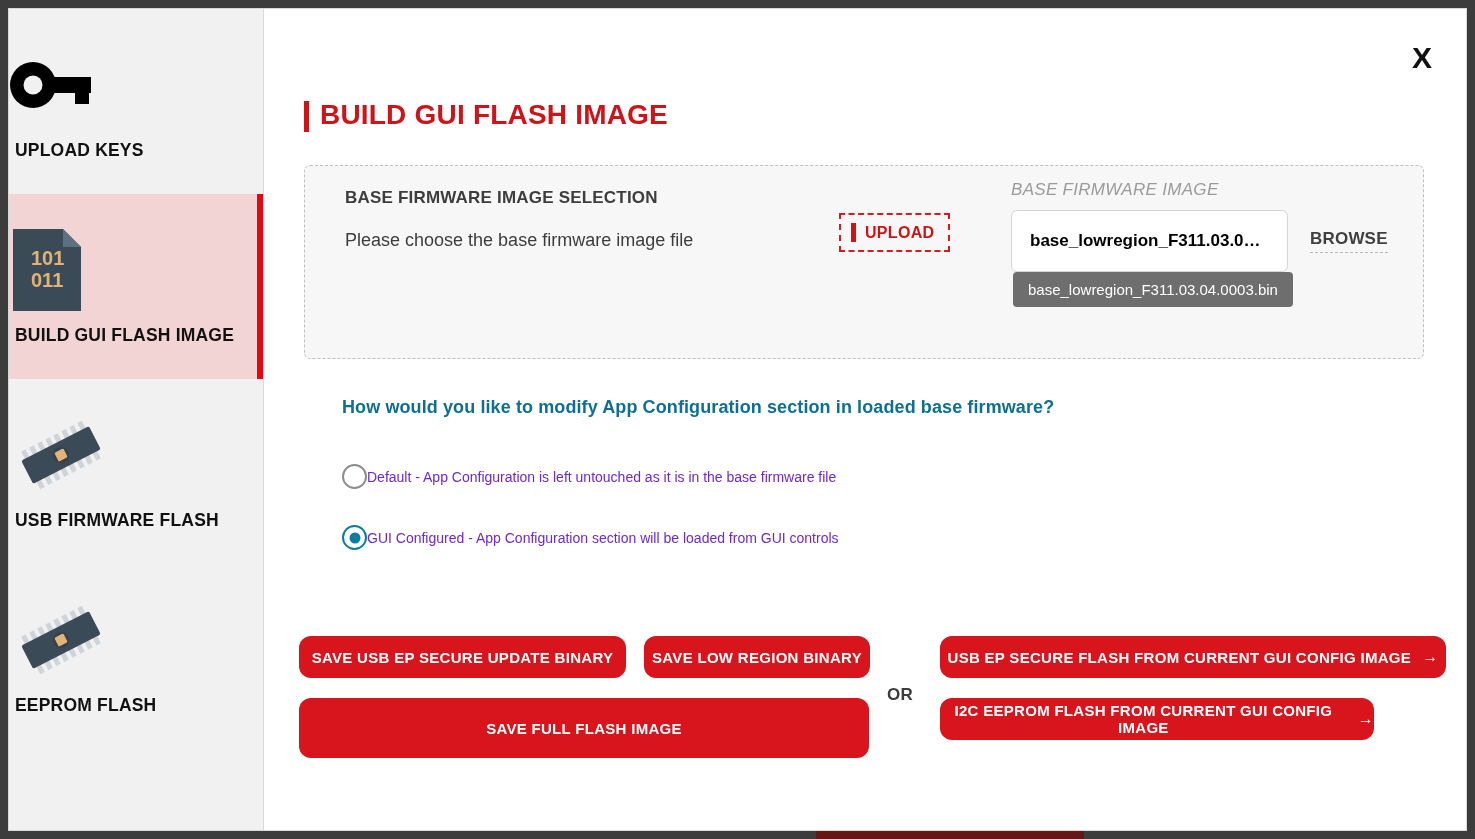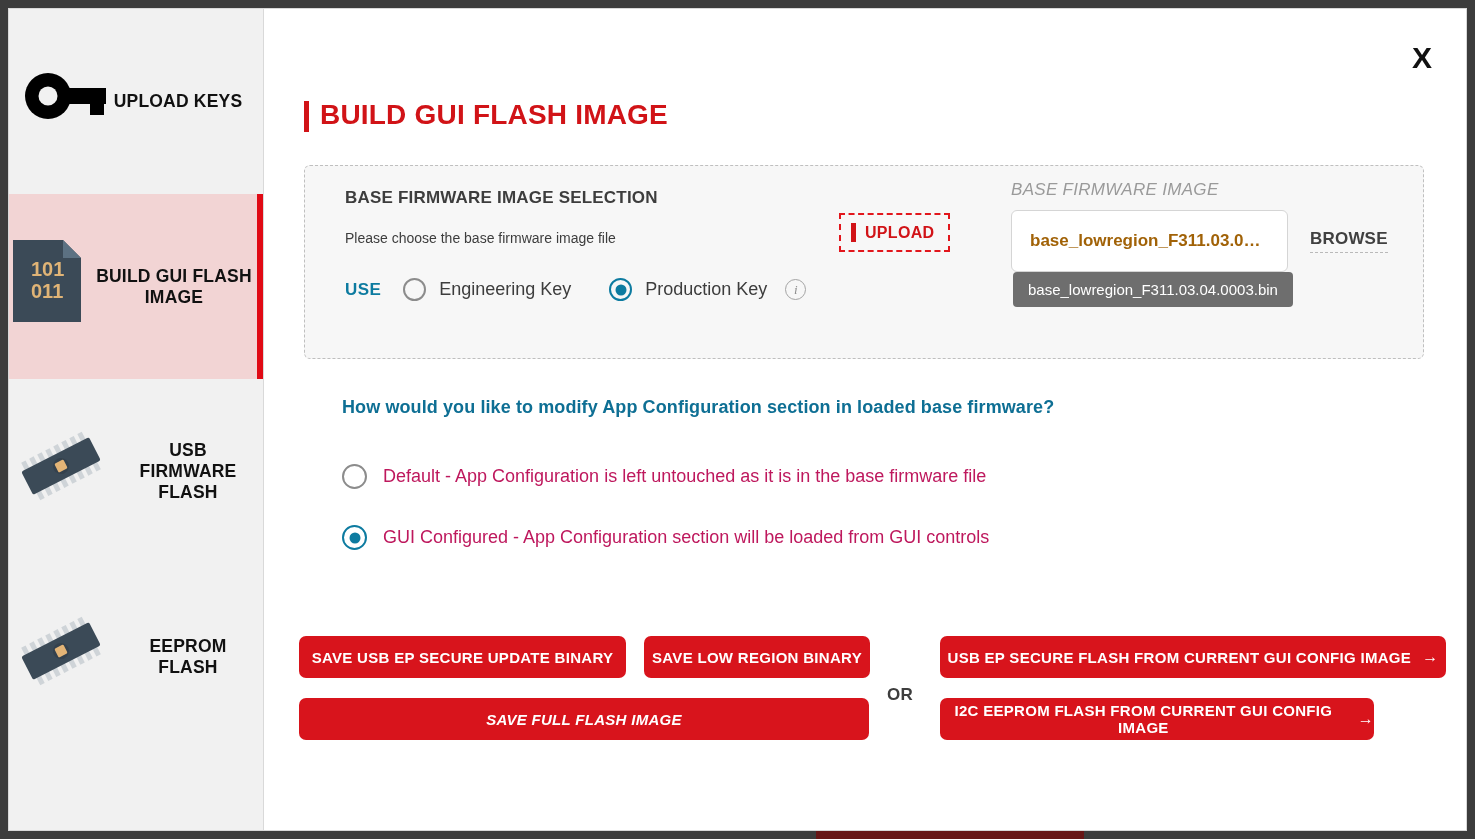--- a/index.html
+++ b/index.html
@@ -57,22 +57,22 @@
     width: 255px;
     flex: 0 0 255px;
     background: #f1f1f1;
     border-right: 1px solid #d9d9d9;
     position: relative;
   }
   .nav-item {
     position: relative;
     height: 185px;
     display: flex;
-    flex-direction: row;
-    align-items: center;
+    flex-direction: column;
+    align-items: flex-start;
     justify-content: center;
     cursor: pointer;
   }
   .nav-item.active { background: #f2d4d4; }
   .nav-item.active::after {
     content: "";
     position: absolute;
     right: 0; top: 0;
     width: 6px; height: 100%;
     background: #e00914;
@@ -142,21 +142,21 @@
     padding: 22px 30px 0 40px;
   }
   #fw-heading {
     font-size: 17px;
     font-weight: bold;
     color: #3d3d3d;
     letter-spacing: .2px;
   }
   #fw-subtext {
     margin-top: 22px;
-    font-size: 14px;
+    font-size: 18px;
     color: #3d3d3d;
   }
   #upload-btn {
     position: absolute;
     left: 534px; top: 47px;
     border: 2px dashed #e2161c;
     padding: 8px 14px 8px 10px;
     display: flex;
     align-items: flex-end;
     color: #d11317;
@@ -244,21 +244,21 @@
   #fw-file-input {
     width: 277px; height: 62px;
     background: #fff;
     border: 1.5px solid #d5d5d5;
     border-radius: 6px;
     display: flex;
     align-items: center;
     padding: 0 18px;
     font-size: 17px;
     font-weight: bold;
-    color: #a16207;
+    color: #000000;
     white-space: nowrap;
     overflow: hidden;
     cursor: text;
   }
   #browse-btn {
     margin-left: 22px;
     font-size: 17px;
     font-weight: bold;
     color: #404040;
     letter-spacing: .2px;
@@ -288,51 +288,51 @@
   }
   .opt-row {
     display: flex;
     align-items: center;
     margin-left: 38px;
   }
   #opt-default { margin-top: 46px; }
   #opt-gui { margin-top: 36px; }
   .opt-row .radio { width: 25px; height: 25px; }
   .opt-row .opt-text {
-    font-size: 18px;
-    color: #be185d;
-    margin-left: 16px;
+    font-size: 14px;
+    color: #6d28d9;
+    margin-left: 0;
   }
   .opt-row .radio { background: #fff; }
 
   
   #actions {
     position: absolute;
     left: 35px; top: 627px;
     width: 1148px;
     height: 120px;
   }
   .btn {
     background: #d8141c;
     color: #fff;
     border: none;
-    border-radius: 7px;
+    border-radius: 12px;
     font-family: "Liberation Sans", sans-serif;
     font-size: 15px;
     font-weight: bold;
     letter-spacing: .3px;
     cursor: pointer;
     display: flex;
     align-items: center;
     justify-content: center;
     position: absolute;
   }
   #btn-save-usb-ep  { left: 0;    top: 0;  width: 327px; height: 42px; }
   #btn-save-lowreg  { left: 345px; top: 0;  width: 226px; height: 42px; }
-  #btn-save-full    { left: 0;    top: 62px; width: 570px; height: 42px; font-style: italic; }
+  #btn-save-full    { left: 0;    top: 62px; width: 570px; height: 60px; }
   #or-label {
     position: absolute;
     left: 588px; top: 49px;
     font-size: 17px;
     font-weight: bold;
     color: #3d3d3d;
     letter-spacing: .3px;
   }
   #btn-usb-ep-flash { left: 641px; top: 0;  width: 506px; height: 42px; }
   #btn-i2c-flash    { left: 641px; top: 62px; width: 434px; height: 42px; }
@@ -454,28 +454,20 @@
       <div id="fw-panel">
 
         <div id="fw-heading">BASE FIRMWARE IMAGE SELECTION</div>
         <div id="fw-subtext">Please choose the base firmware image file</div>
 
         <div id="upload-btn">
           <span class="bar"></span>
           <span>UPLOAD</span>
         </div>
 
-        <div id="use-row">
-          <span id="use-label">USE</span>
-          <span class="radio"></span>
-          <span class="radio-text">Engineering Key</span>
-          <span class="radio on"></span>
-          <span class="radio-text">Production Key</span>
-          <span id="info-icon">i</span>
-        </div>
 
         <div id="fw-file-block">
           <div id="fw-file-caption">BASE FIRMWARE IMAGE</div>
           <div id="fw-file-row">
             <div id="fw-file-input">base_lowregion_F311.03.0…</div>
             <div id="browse-btn">BROWSE</div>
           </div>
           <div id="fw-tooltip">base_lowregion_F311.03.04.0003.bin</div>
         </div>
 

